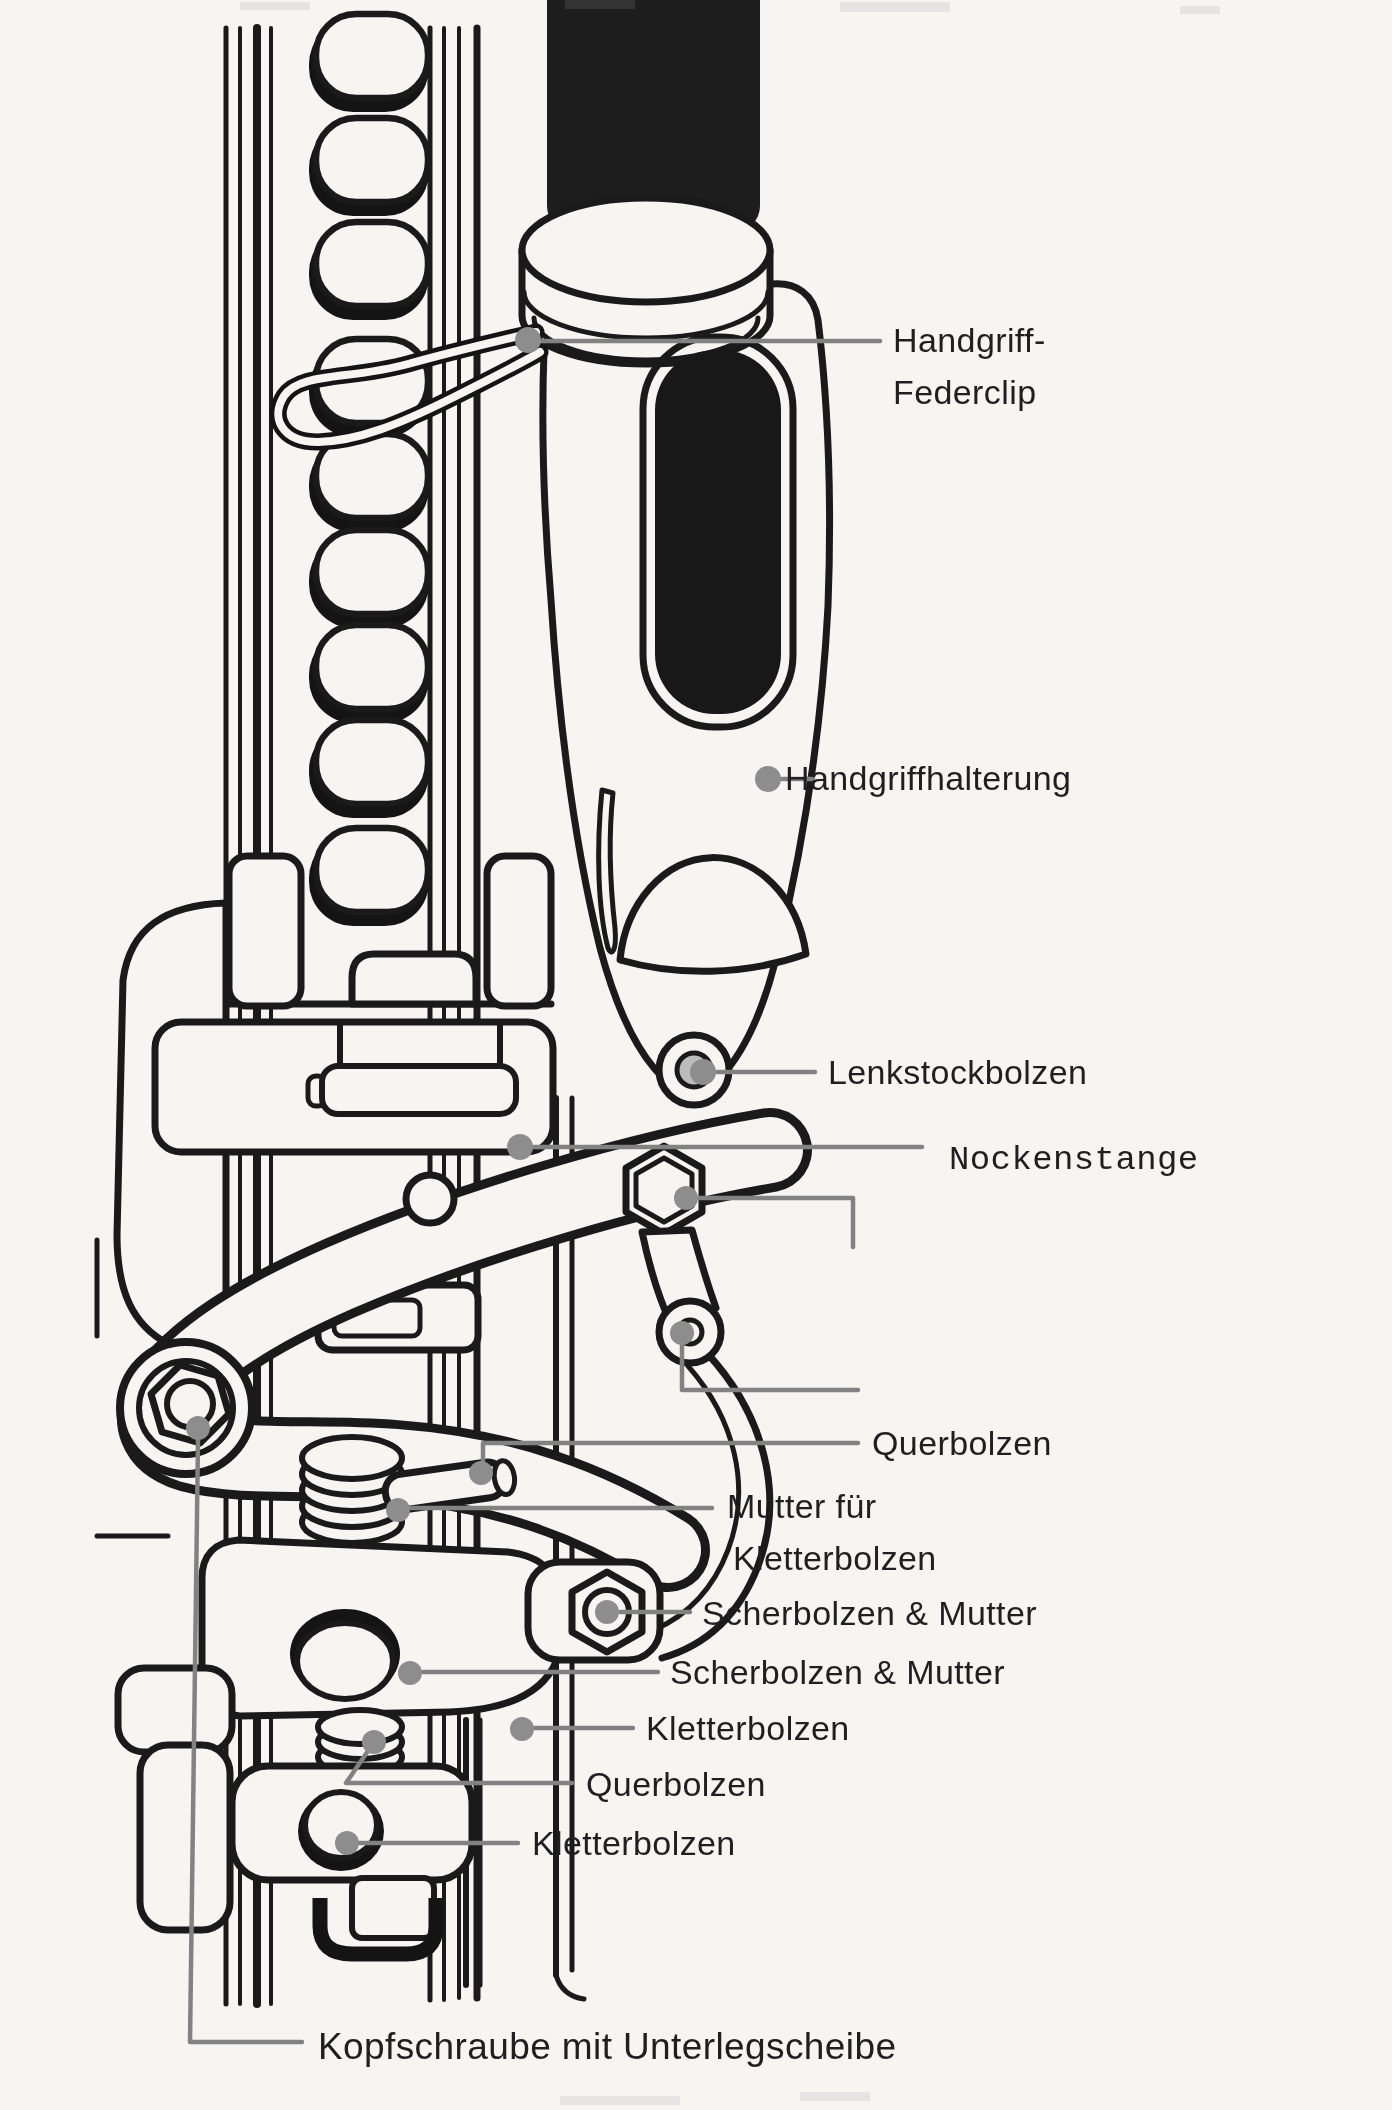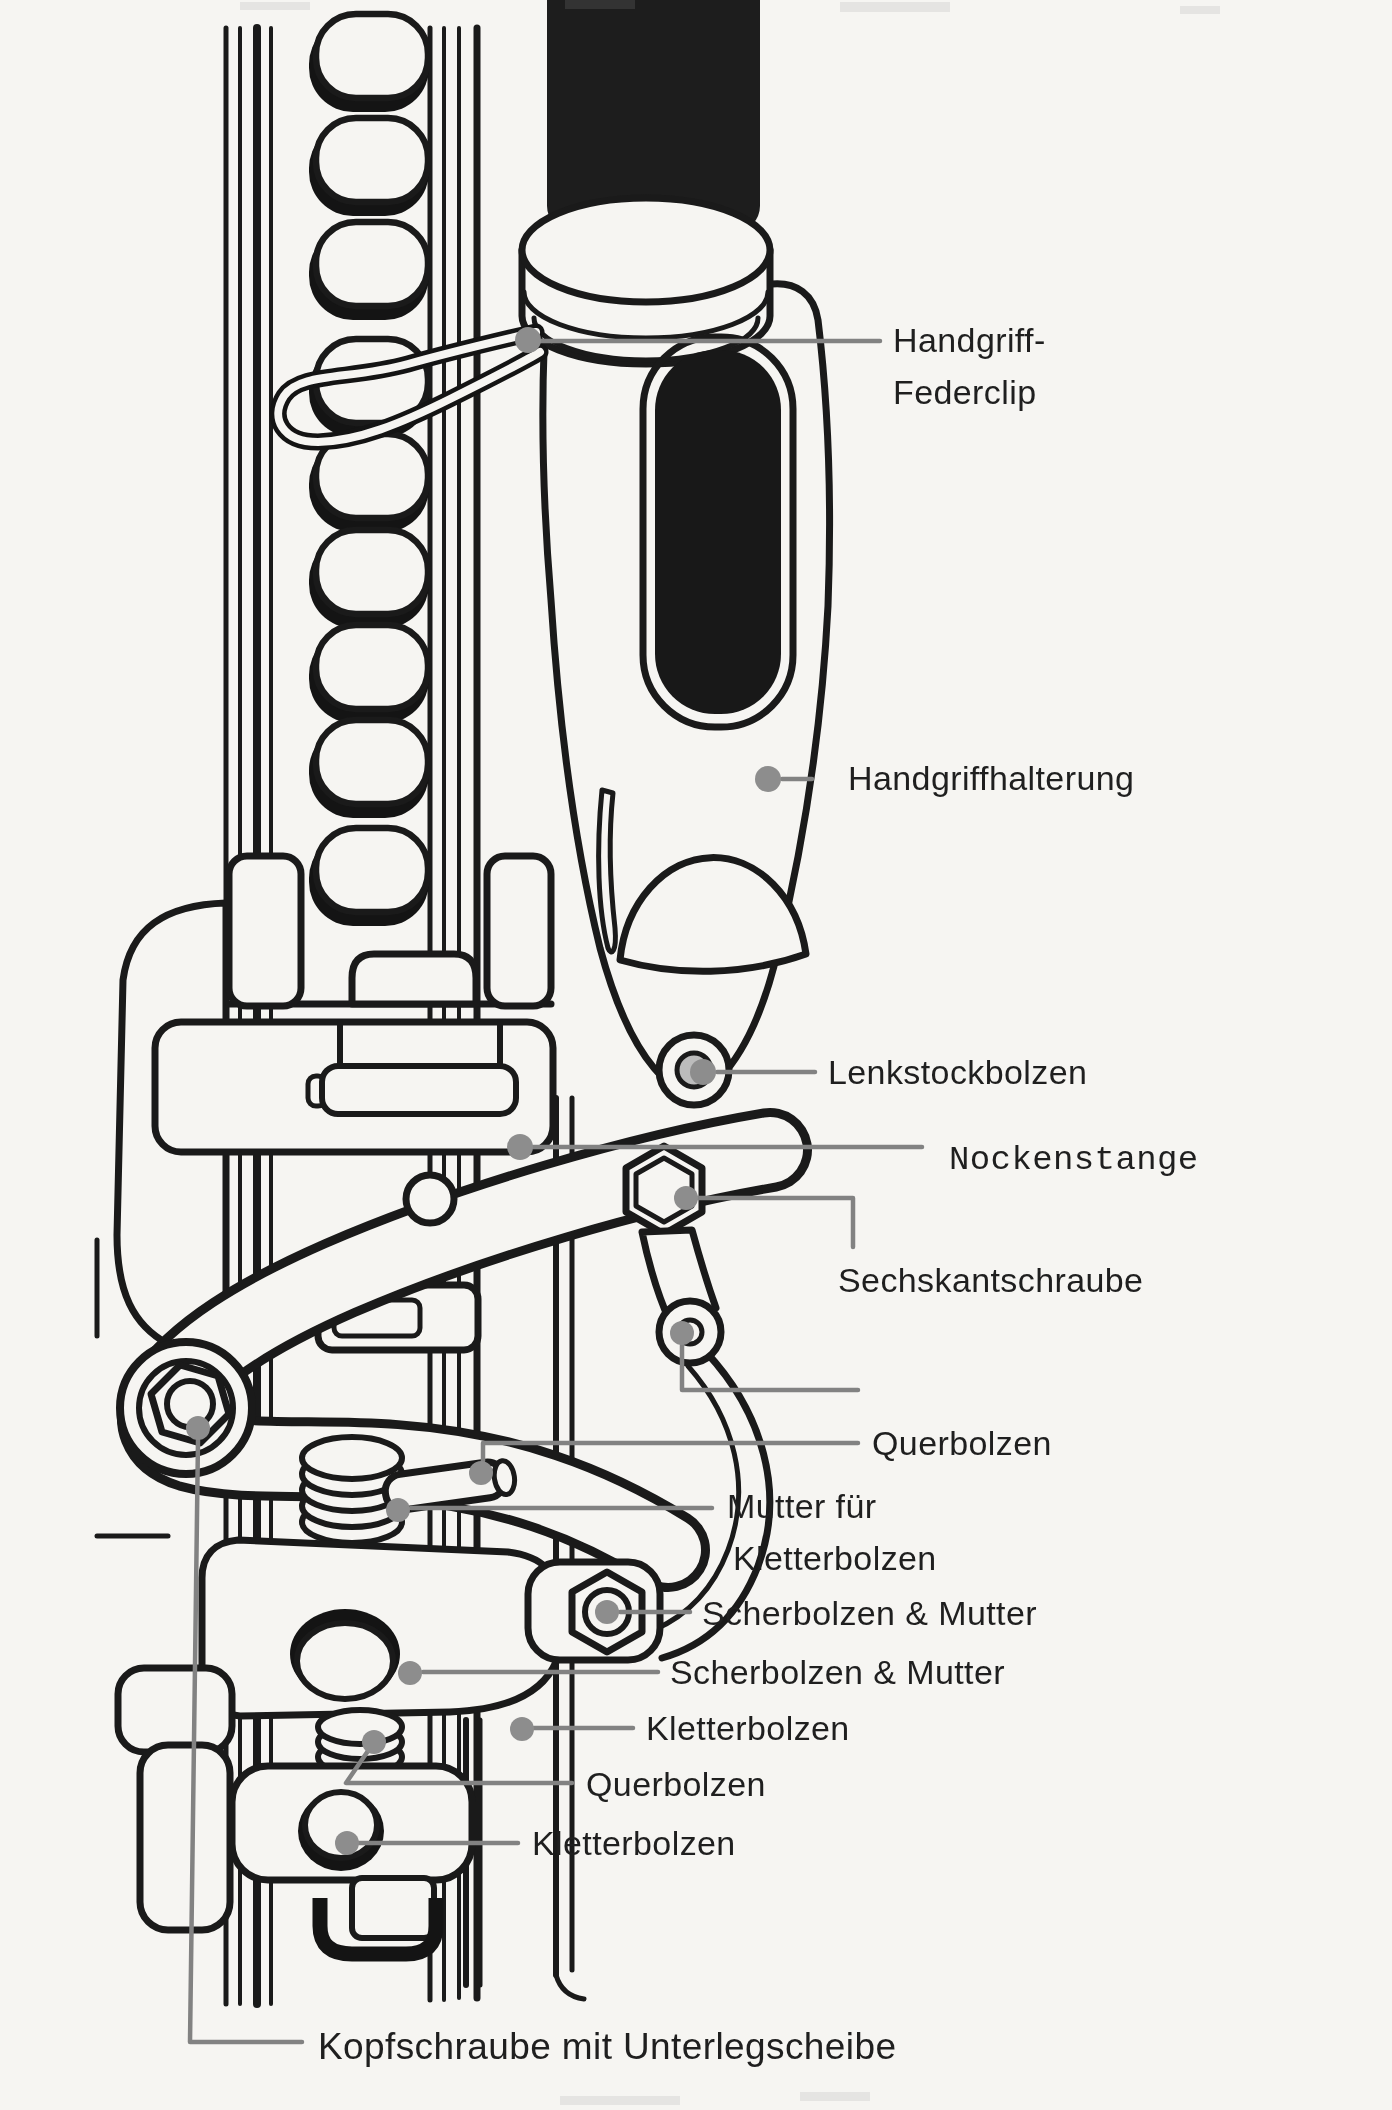--- a/index.html
+++ b/index.html
@@ -258,31 +258,30 @@
       <circle cx="347" cy="1843" r="12"></circle>
       <circle cx="198" cy="1428" r="12"></circle>
     </g>
   </g>
 </svg>
 
 <div class="lbl" style="left:893px;top:314px">
   <span>Handgriff-</span>
       <span>Federclip</span>
 </div>
-<div class="lbl" style="left:848px;top:752px">
+<div class="lbl" style="left:785px;top:752px">
   <span>Handgriffhalterung</span>
 </div>
 <div class="lbl" style="left:828px;top:1046px">
   <span>Lenkstockbolzen</span>
 </div>
 <div class="lbl" style="left:935px;top:1134px">
       <span class="ind14">Nockenstange</span>
 </div>
 <div class="lbl" style="left:838px;top:1254px">
-  <span>Sechskantschraube</span>
 </div>
 <div class="lbl" style="left:872px;top:1417px">
   <span>Querbolzen</span>
 </div>
 <div class="lbl" style="left:727px;top:1480px">
   <span>Mutter für</span>
       <span class="ind6">Kletterbolzen</span>
 </div>
 <div class="lbl" style="left:702px;top:1587px">
   <span>Scherbolzen &amp; Mutter</span>

